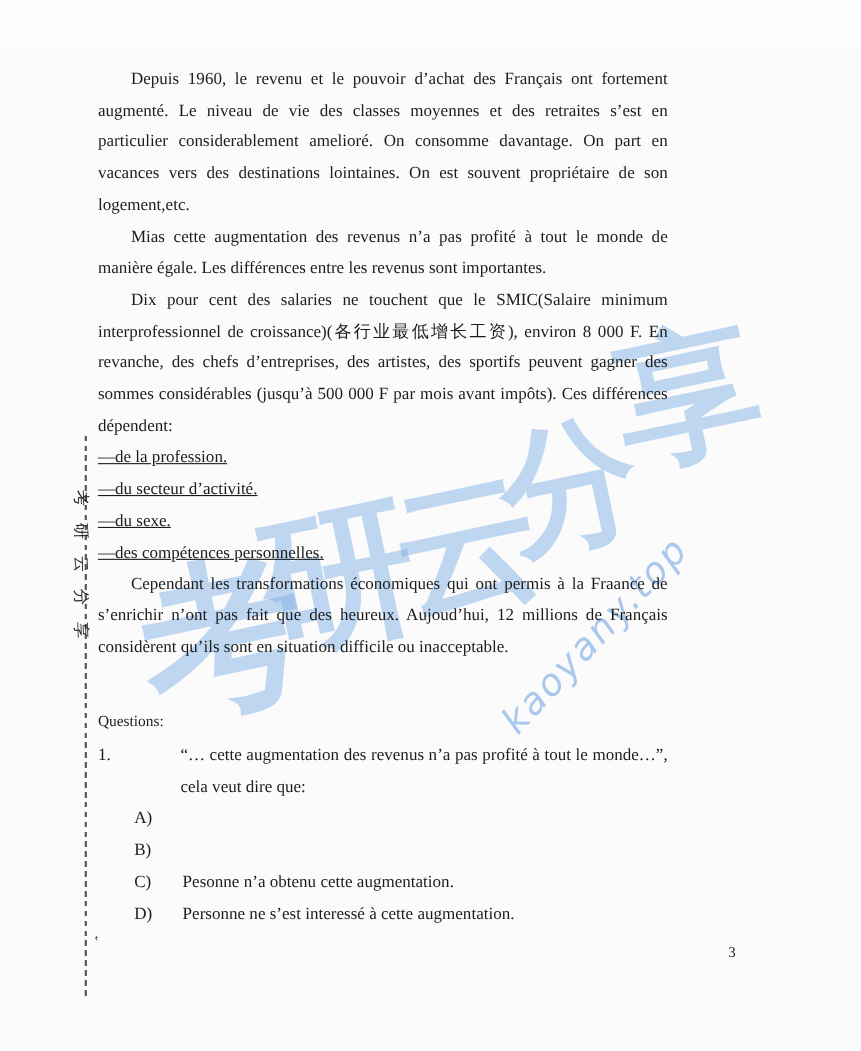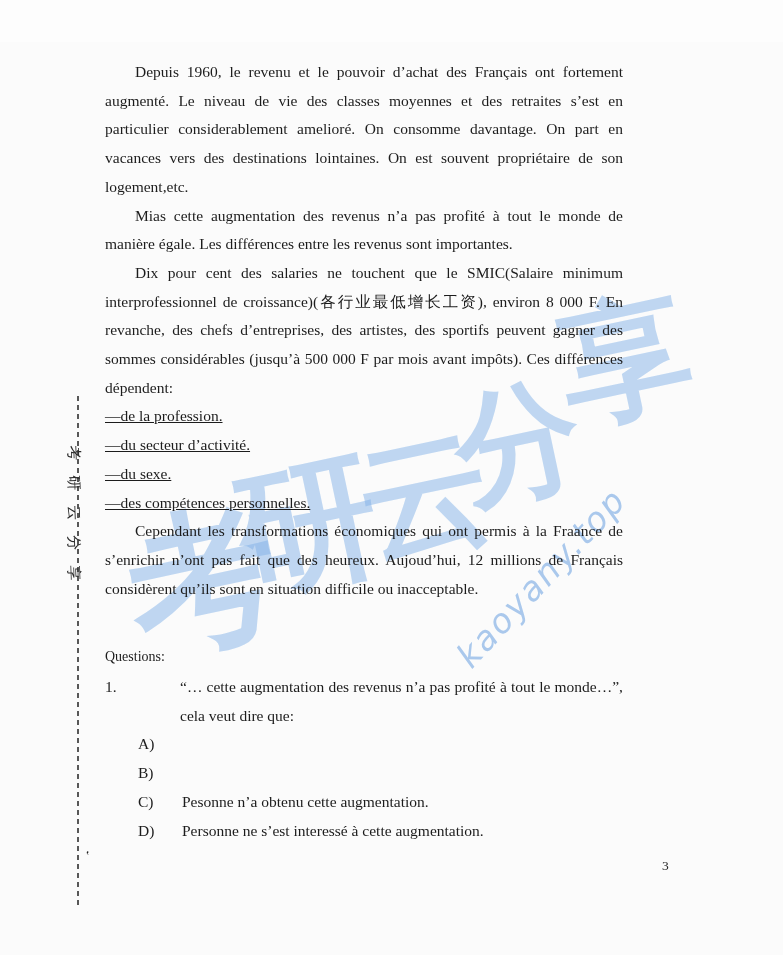--- a/index.html
+++ b/index.html
@@ -51,21 +51,21 @@
     display:block;height:30px;
     font-family:"DejaVu Sans", sans-serif;
     font-size:15px;color:#2a2a2a;
     transform:rotate(88deg);
     text-align:center;
   }
   .stray-tick{position:absolute;left:85px;top:848px;font-size:13px;color:#111;transform:rotate(10deg);}
 
   
   .content{
-    position:absolute;left:105px;top:58px;width:518px;
+    position:absolute;left:89px;top:58px;width:518px;
     font-size:15.5px;line-height:28.7px;
     text-align:justify;
     -moz-text-align-last:left;text-align-last:left;
   }
   .content p{margin:0;text-indent:30px;}
   .list-item{text-indent:0 !important;text-decoration:underline;}
   .questions-heading{
     margin-top:40px;
     font-weight:normal;
     font-size:14px;

